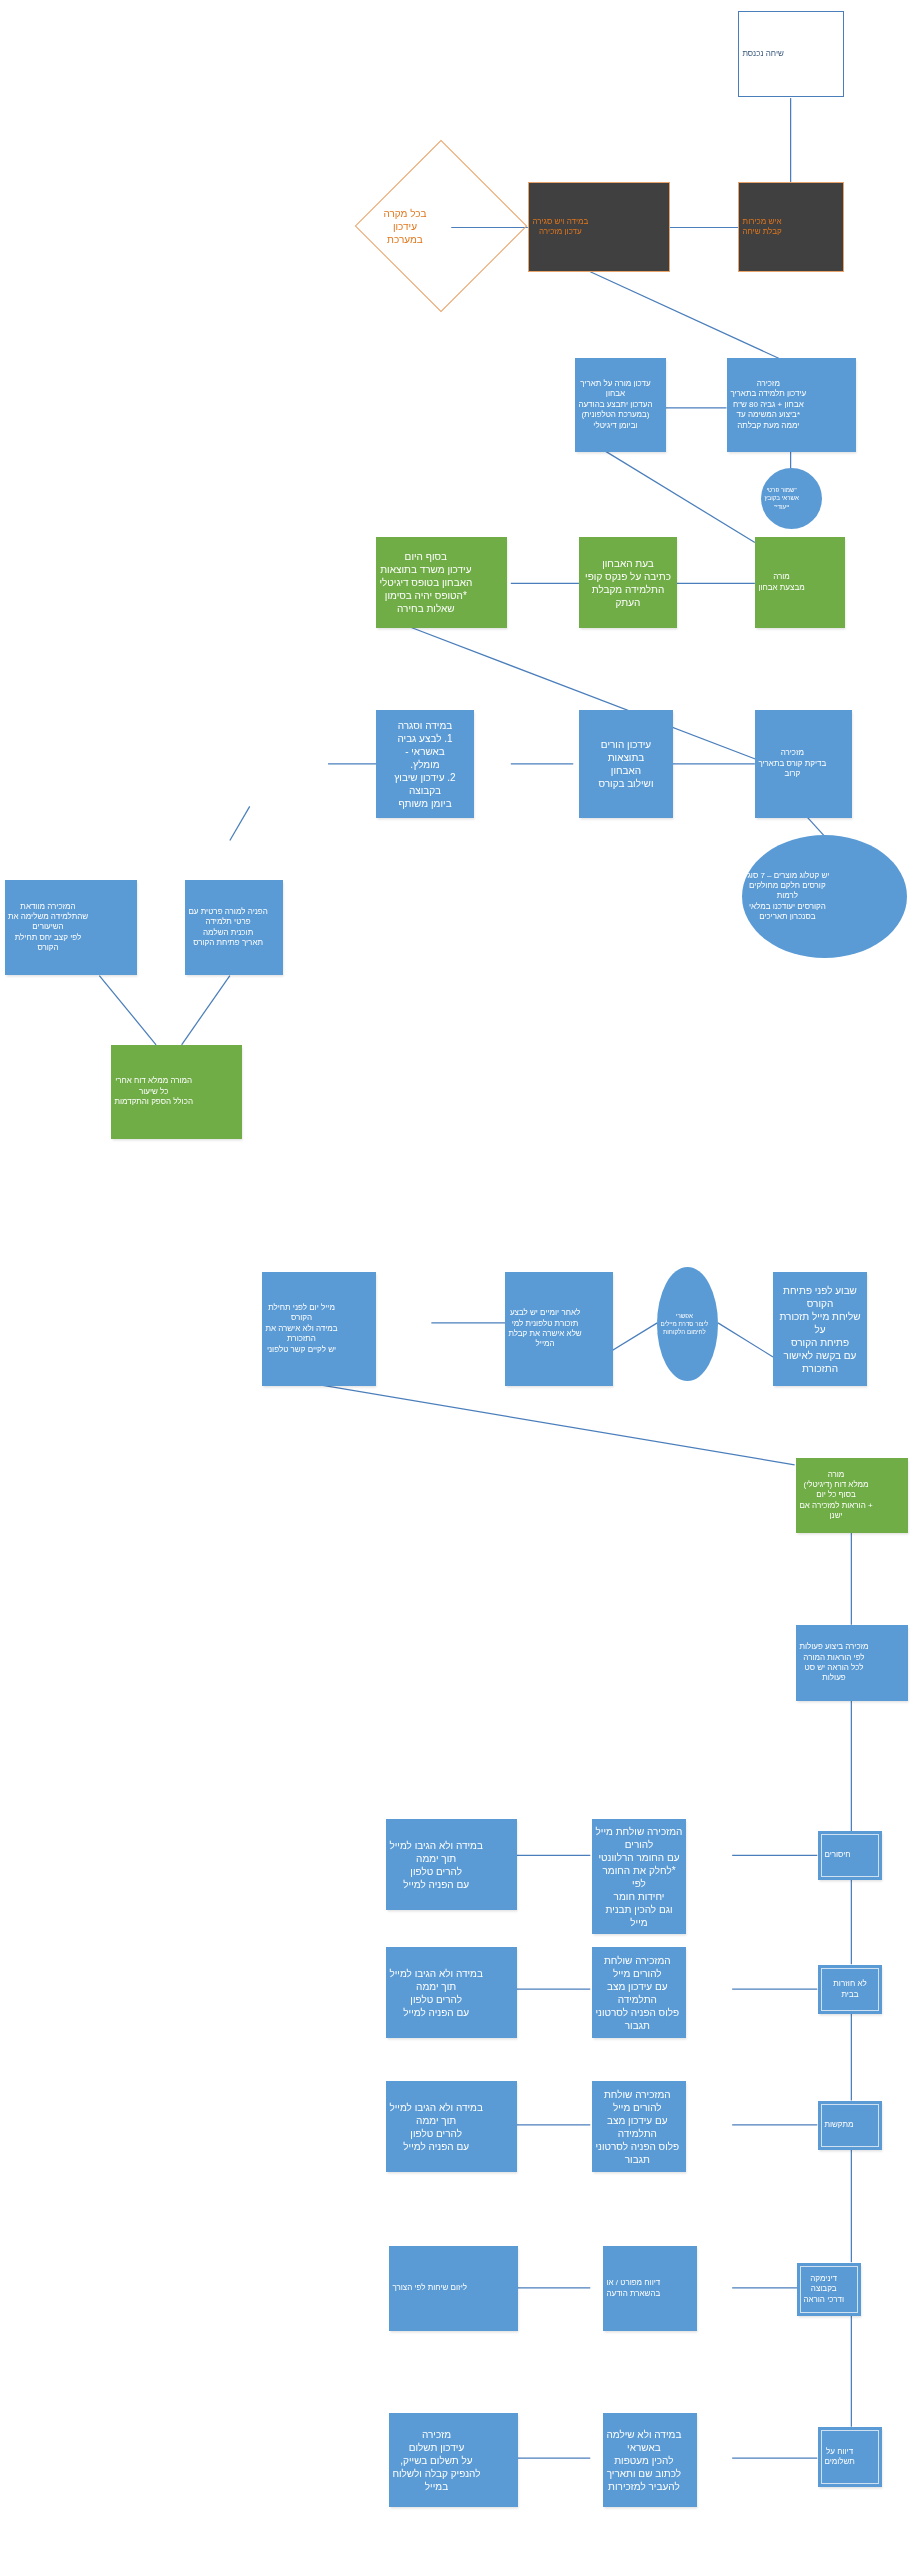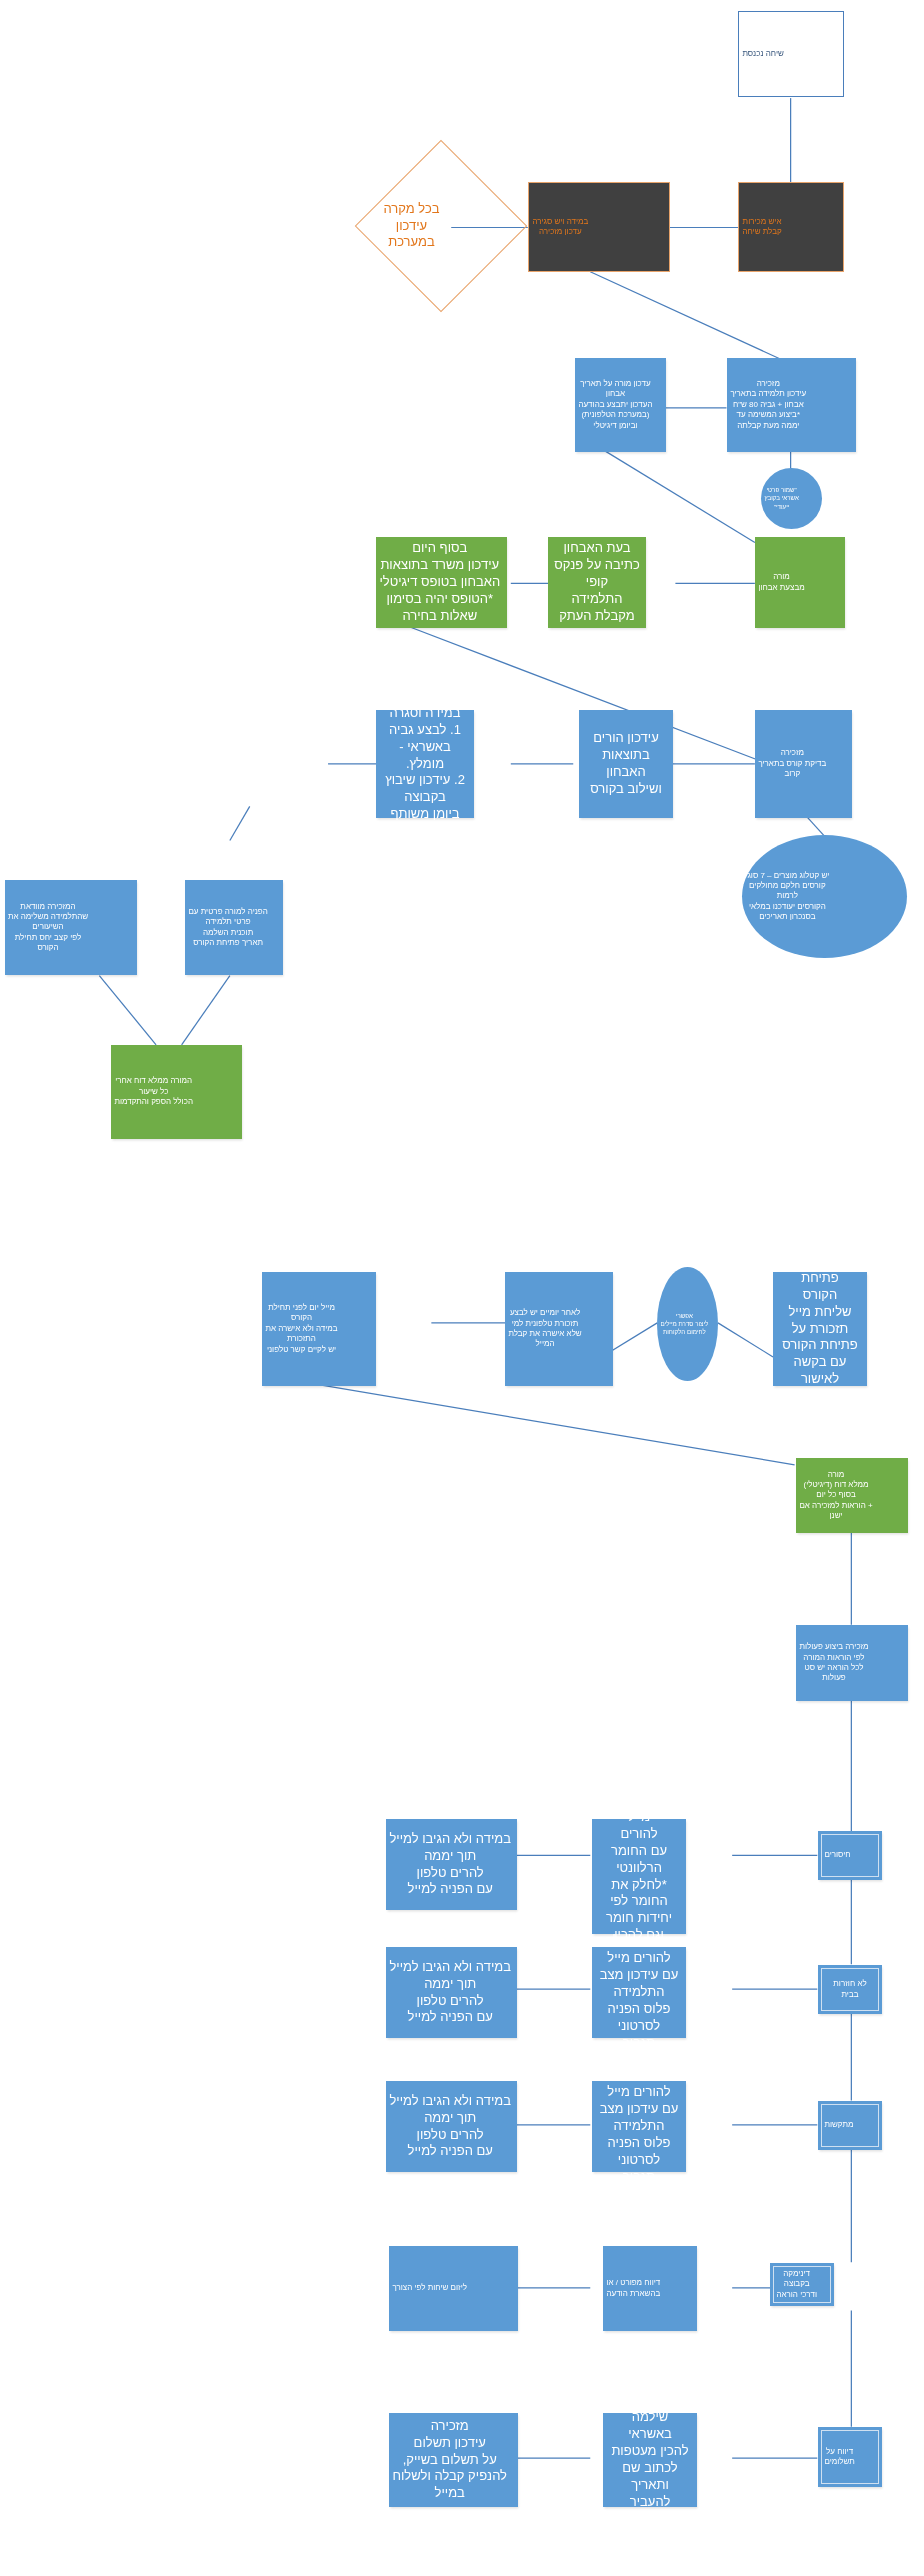--- a/index.html
+++ b/index.html
@@ -81,21 +81,21 @@
     background:#5b9bd5;
     color:#ffffff;
     border-radius:50%;
   }
   .n-ellipse{
     background:#5b9bd5;
     color:#ffffff;
     border-radius:50%;
   }
   .t11{font-size:6.2px;}
-  .t13{font-size:13px;}
+  .t13{font-size:10px;}
   .t14{font-size:8px;}
 </style>
 </head>
 <body>
 
 <div id="canvas">
 
   <svg class="conn" viewBox="0 0 1628 4537">
     <g stroke="#4a7ebb" stroke-width="2.2" fill="none">
 
@@ -208,21 +208,21 @@
 העדכון יתבצע בהודעה
 (במערכת הטלפונית)
 וביומן דיגיטלי</span>
   </div>
 
   <div class="node n-green t14" style="left:755px;top:537px;width:90px;height:91px;">
     <span>מורה
 מבצעת אבחון</span>
   </div>
 
-  <div class="node n-green t13" style="left:548px;top:537px;width:98px;height:91px;">
+  <div class="node n-green t13" style="left:579px;top:537px;width:98px;height:91px;">
     <span>בעת האבחון
 כתיבה על פנקס קופי
 התלמידה מקבלת העתק</span>
   </div>
 
   <div class="node n-green t13" style="left:376px;top:537px;width:131px;height:91px;">
     <span>בסוף היום
 עידכון משרד בתוצאות
 האבחון בטופס דיגיטלי
 *הטופס יהיה בסימון
@@ -371,21 +371,21 @@
 פלוס הפניה לסרטוני
 תגבור</span>
   </div>
   <div class="node n-blue t13" style="left:386px;top:2081px;width:131px;height:91px;">
     <span>במידה ולא הגיבו למייל
 תוך יממה
 להרים טלפון
 עם הפניה למייל</span>
   </div>
 
-  <div class="node n-blue-inner t14" style="left:770px;top:2263px;width:64px;height:43px;">
+  <div class="node n-blue-inner t14" style="left:797px;top:2263px;width:64px;height:53px;">
     <span>דינימקה
 בקבוצה
 ודרכי הוראה</span>
   </div>
   <div class="node n-blue t14" style="left:603px;top:2246px;width:94px;height:85px;">
     <span>דיווח מפורט / או
 בהשארת הודעה</span>
   </div>
   <div class="node n-blue t14" style="left:389px;top:2246px;width:129px;height:85px;">
     <span>ליזום שיחות לפי הצורך</span>

